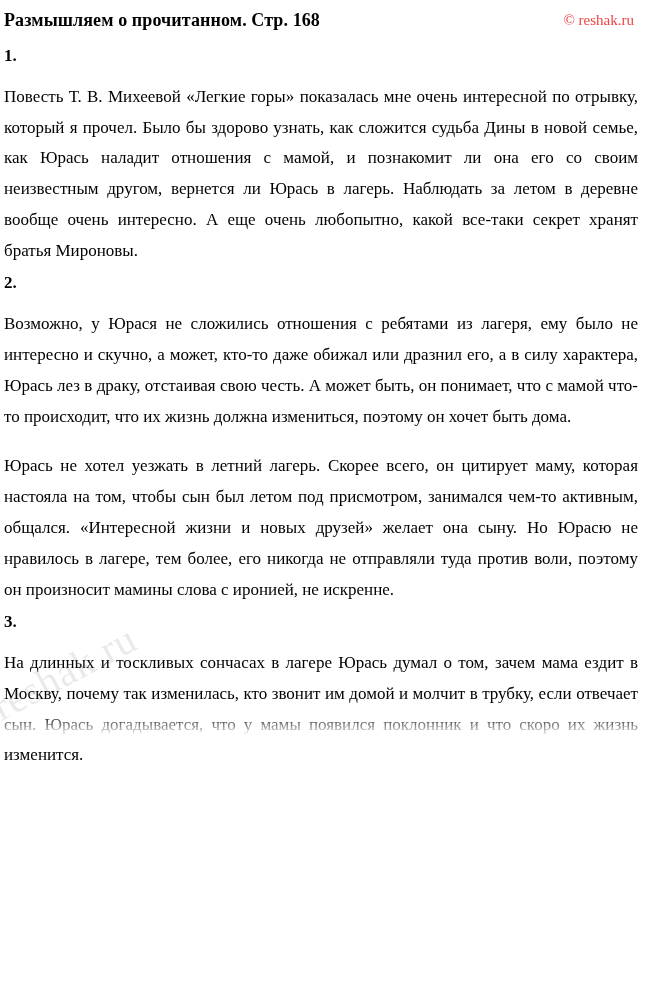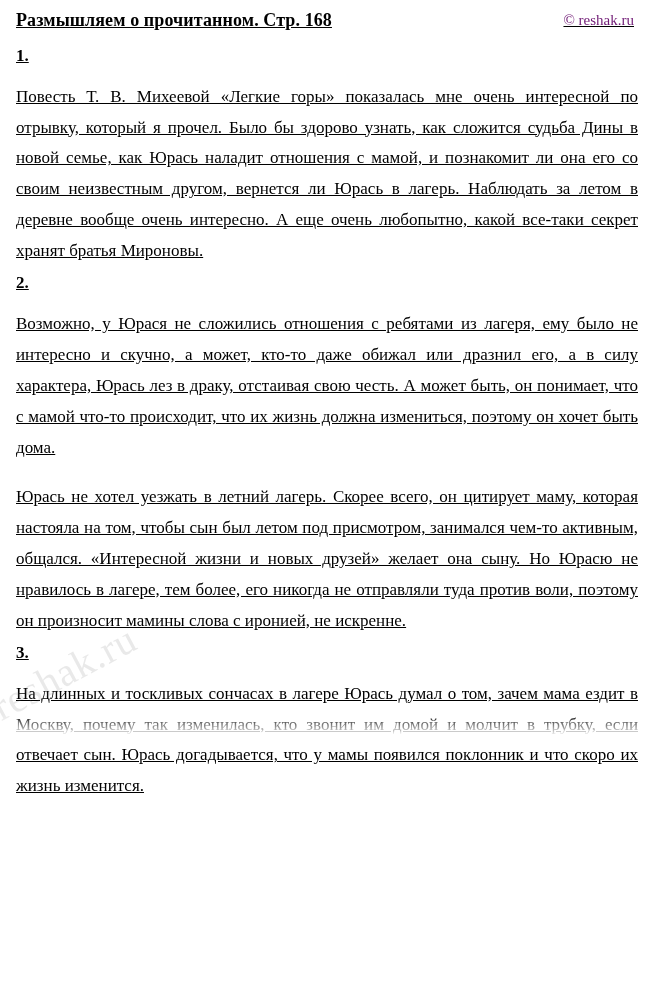--- a/index.html
+++ b/index.html
@@ -13,38 +13,37 @@
     font-family: "Liberation Serif", serif;
     color: #000000;
     position: relative;
     overflow: hidden;
   }
   .page {
     position: relative;
     width: 646px;
     height: 740px;
     box-sizing: border-box;
-    padding: 10px 8px 0 16px;
-    text-decoration: underline;
+    padding: 10px 8px 0 4px;
   }
   .header-row {
     display: flex;
     align-items: flex-start;
     justify-content: space-between;
     margin-bottom: 14px;
   }
   .doc-title {
     font-size: 18px;
     font-weight: bold;
     line-height: 1.2;
     letter-spacing: 0.1px;
   }
   .site-mark {
     font-size: 15px;
-    color: #701a75;
+    color: #ef4444;
     font-family: "Liberation Serif", serif;
     white-space: nowrap;
     padding-top: 2px;
     padding-right: 4px;
   }
   .q-num {
     font-size: 17px;
     font-weight: bold;
     margin: 0 0 14px 0;
   }

